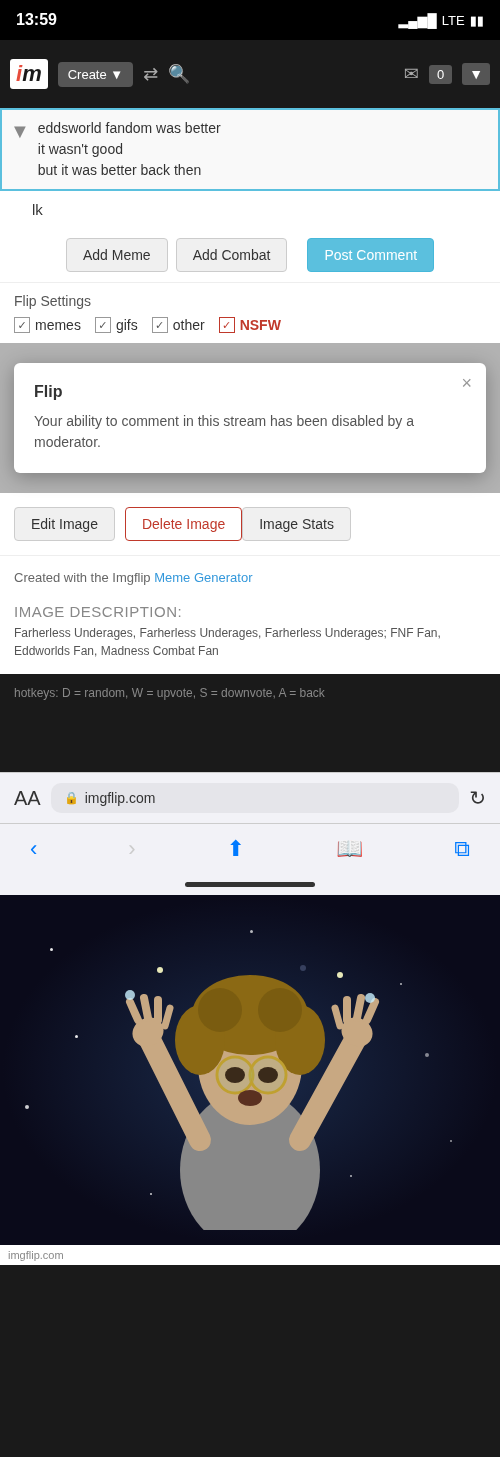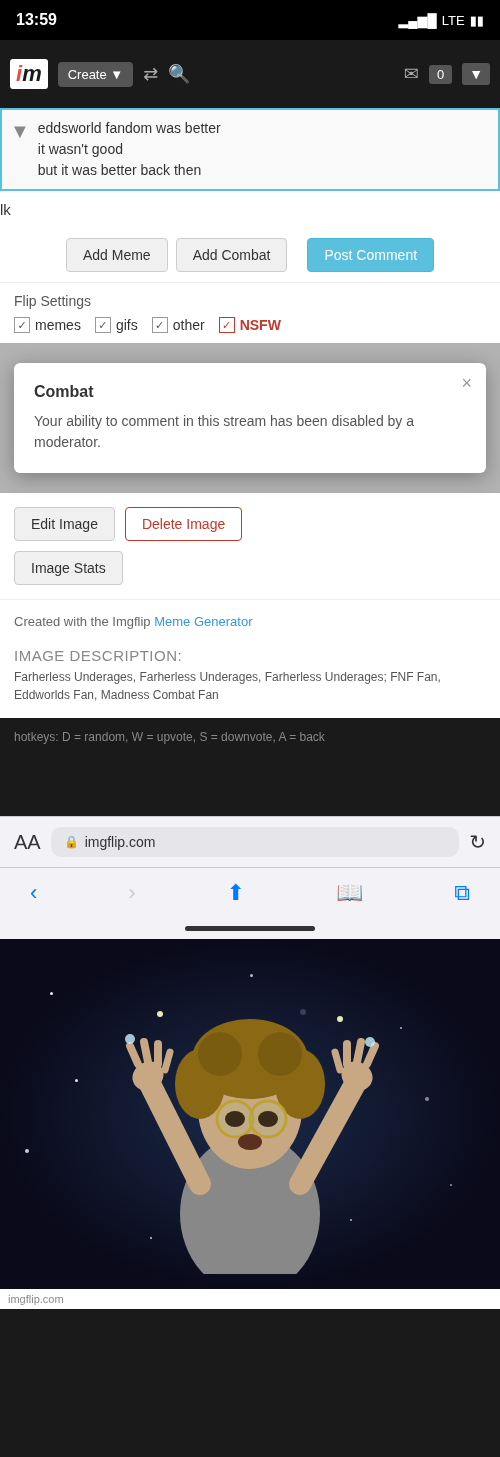--- a/index.html
+++ b/index.html
@@ -112,21 +112,21 @@
       cursor: pointer;
     }
     .comment-text {
       font-size: 14px;
       color: #333;
       line-height: 1.5;
     }
 
     
     .lk-text {
-      padding: 10px 0;
+      padding: 10px 32px;
       font-size: 15px;
       color: #333;
       background: #fff;
     }
 
     
     .action-buttons {
       display: flex;
       gap: 8px;
       padding: 10px 14px;
@@ -217,22 +217,21 @@
       font-size: 14px;
       color: #555;
       line-height: 1.5;
     }
 
     
     .image-mgmt {
       background: #fff;
       padding: 14px;
       display: flex;
-      flex-direction: column;
-      gap: 10px;
+      flex-direction: row;
     }
     .image-mgmt-row {
       display: flex;
       gap: 10px;
     }
     .img-btn {
       border: 1px solid #ccc;
       background: #f0f0f0;
       padding: 8px 16px;
       border-radius: 4px;
@@ -469,21 +468,21 @@
       <label class="checkbox-item">
         <span class="checkbox-icon checked-red">✓</span>
         <span class="nsfw-label">NSFW</span>
       </label>
     </div>
   </div>
 
   <div class="modal-overlay">
     <div class="modal-box">
       <span class="modal-close">×</span>
-      <div class="modal-title">Combat</div>
+      <div class="modal-title">Flip</div>
       <div class="modal-body">Your ability to comment in this stream has been disabled by a moderator.</div>
     </div>
   </div>
 
   <div class="image-mgmt">
     <div class="image-mgmt-row">
       <button class="img-btn">Edit Image</button>
       <button class="img-btn img-btn-danger">Delete Image</button>
     </div>
     <div>

